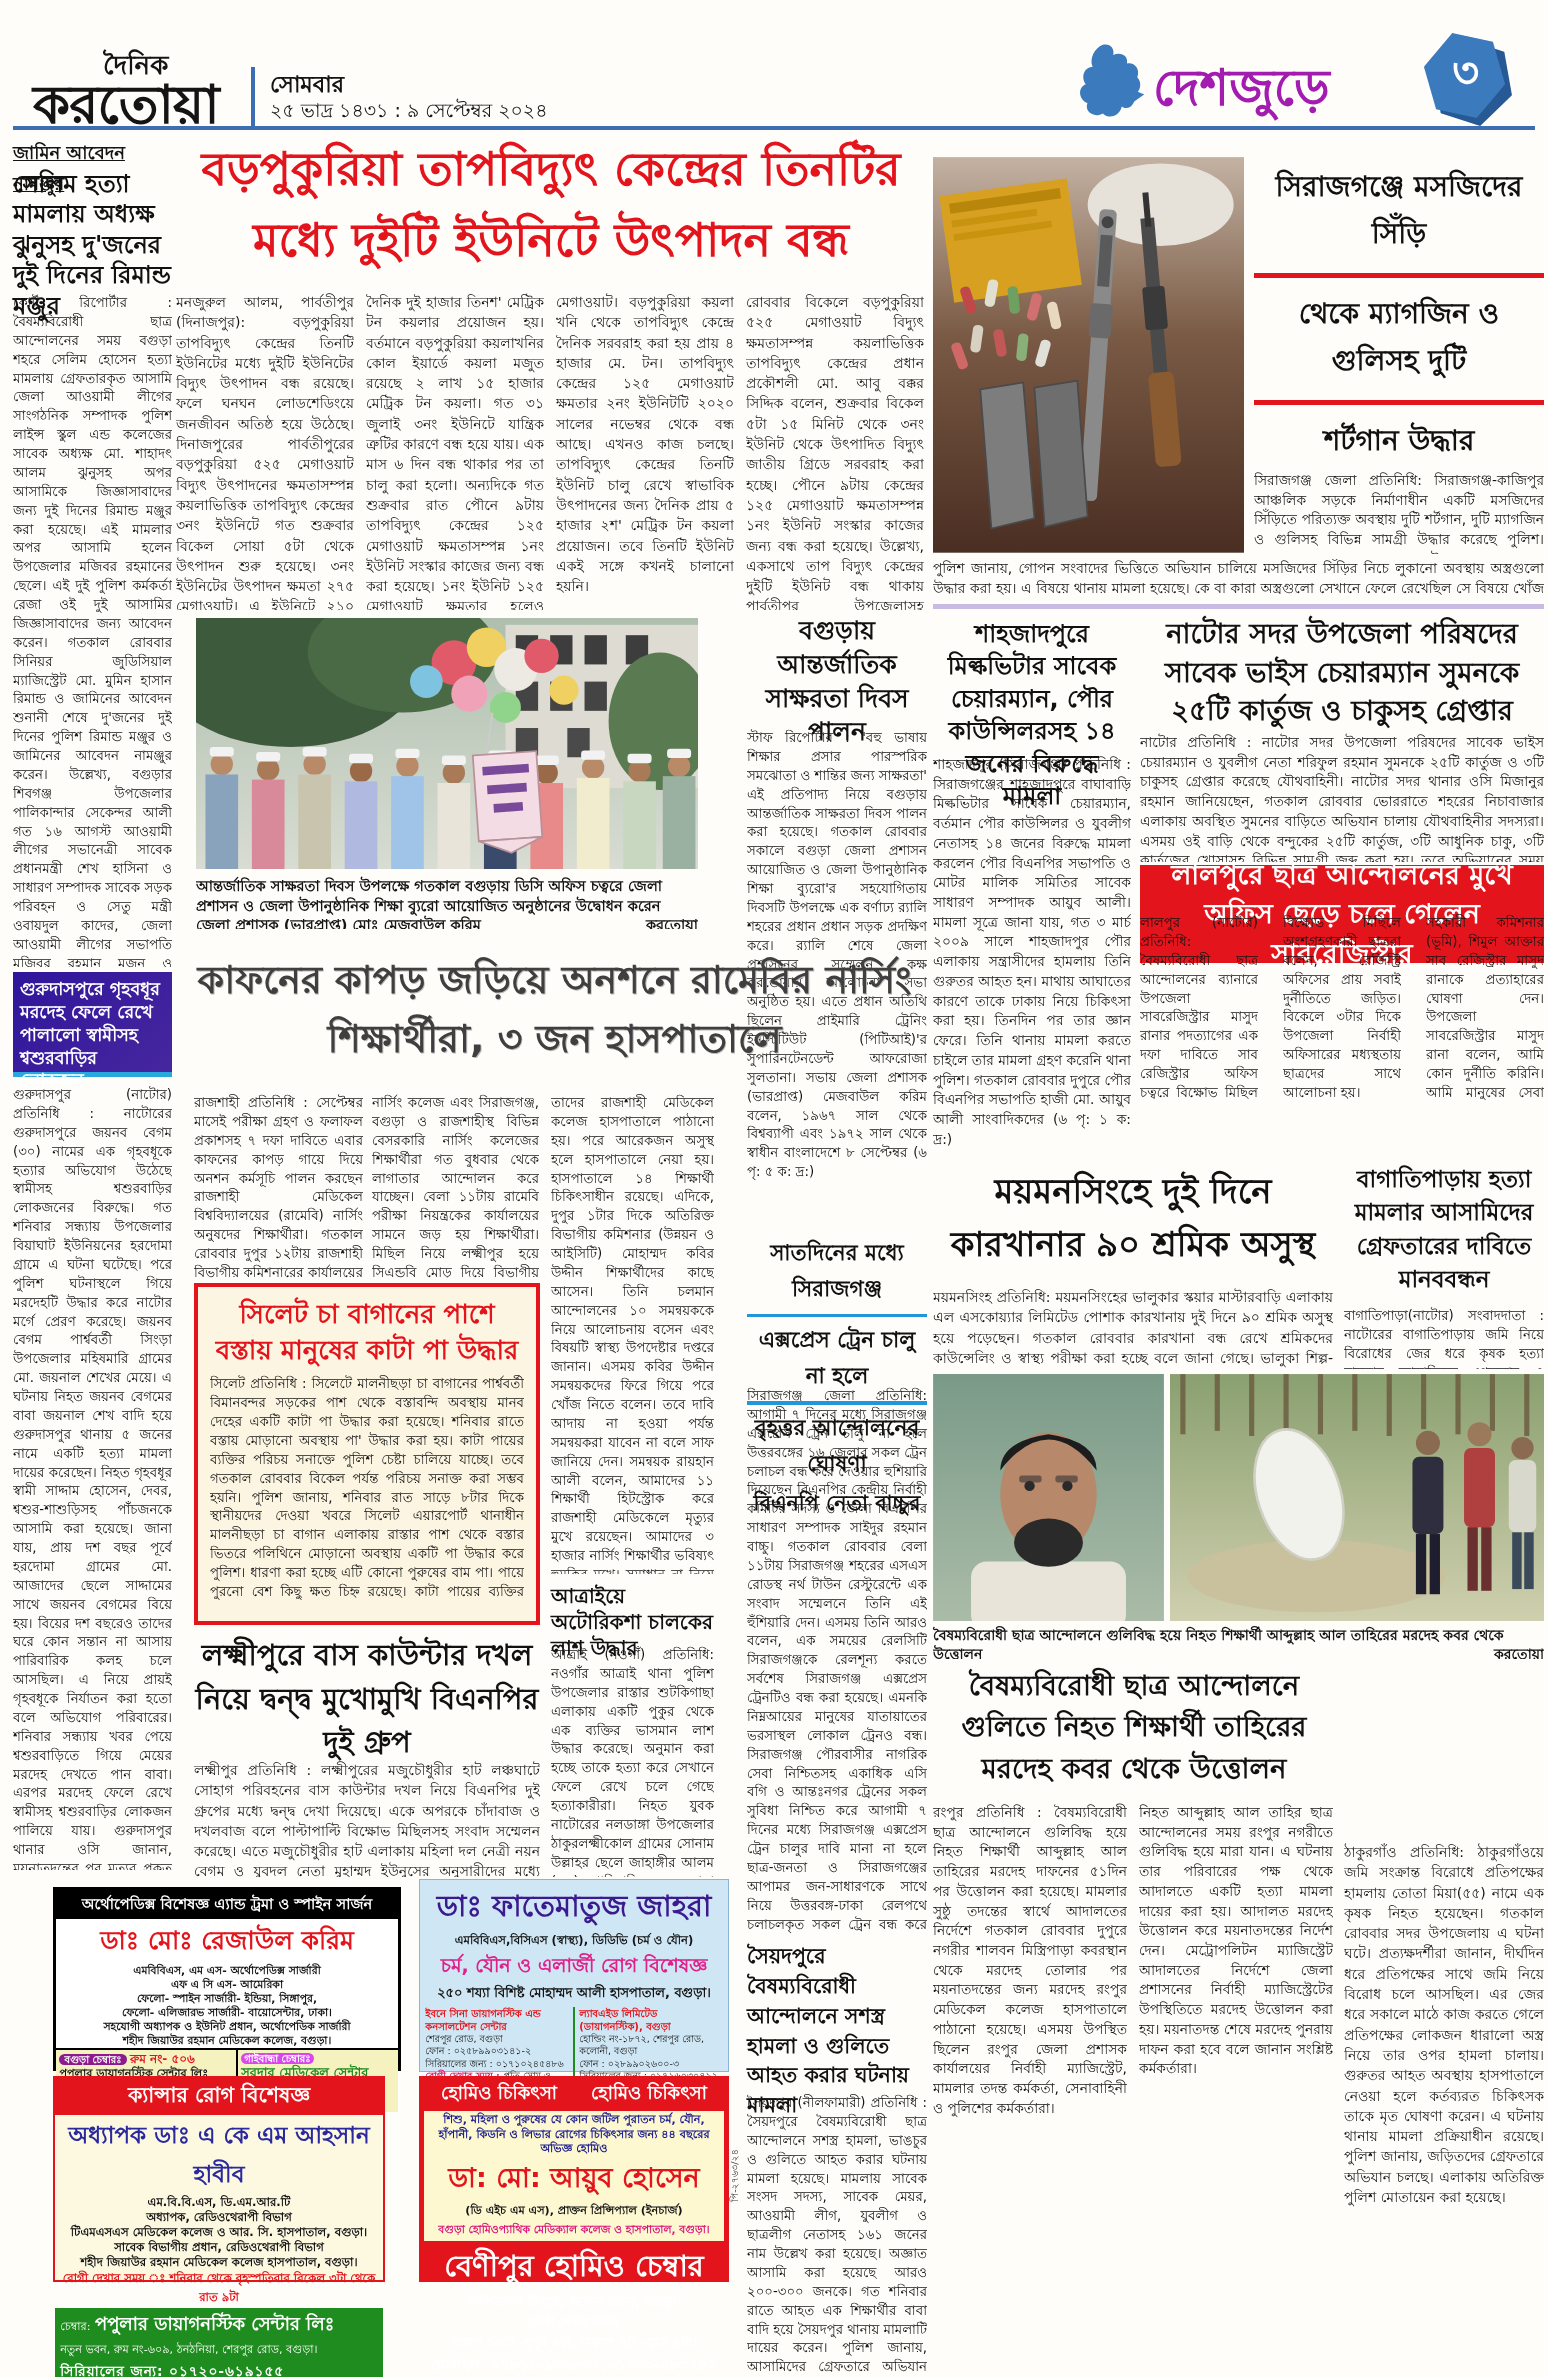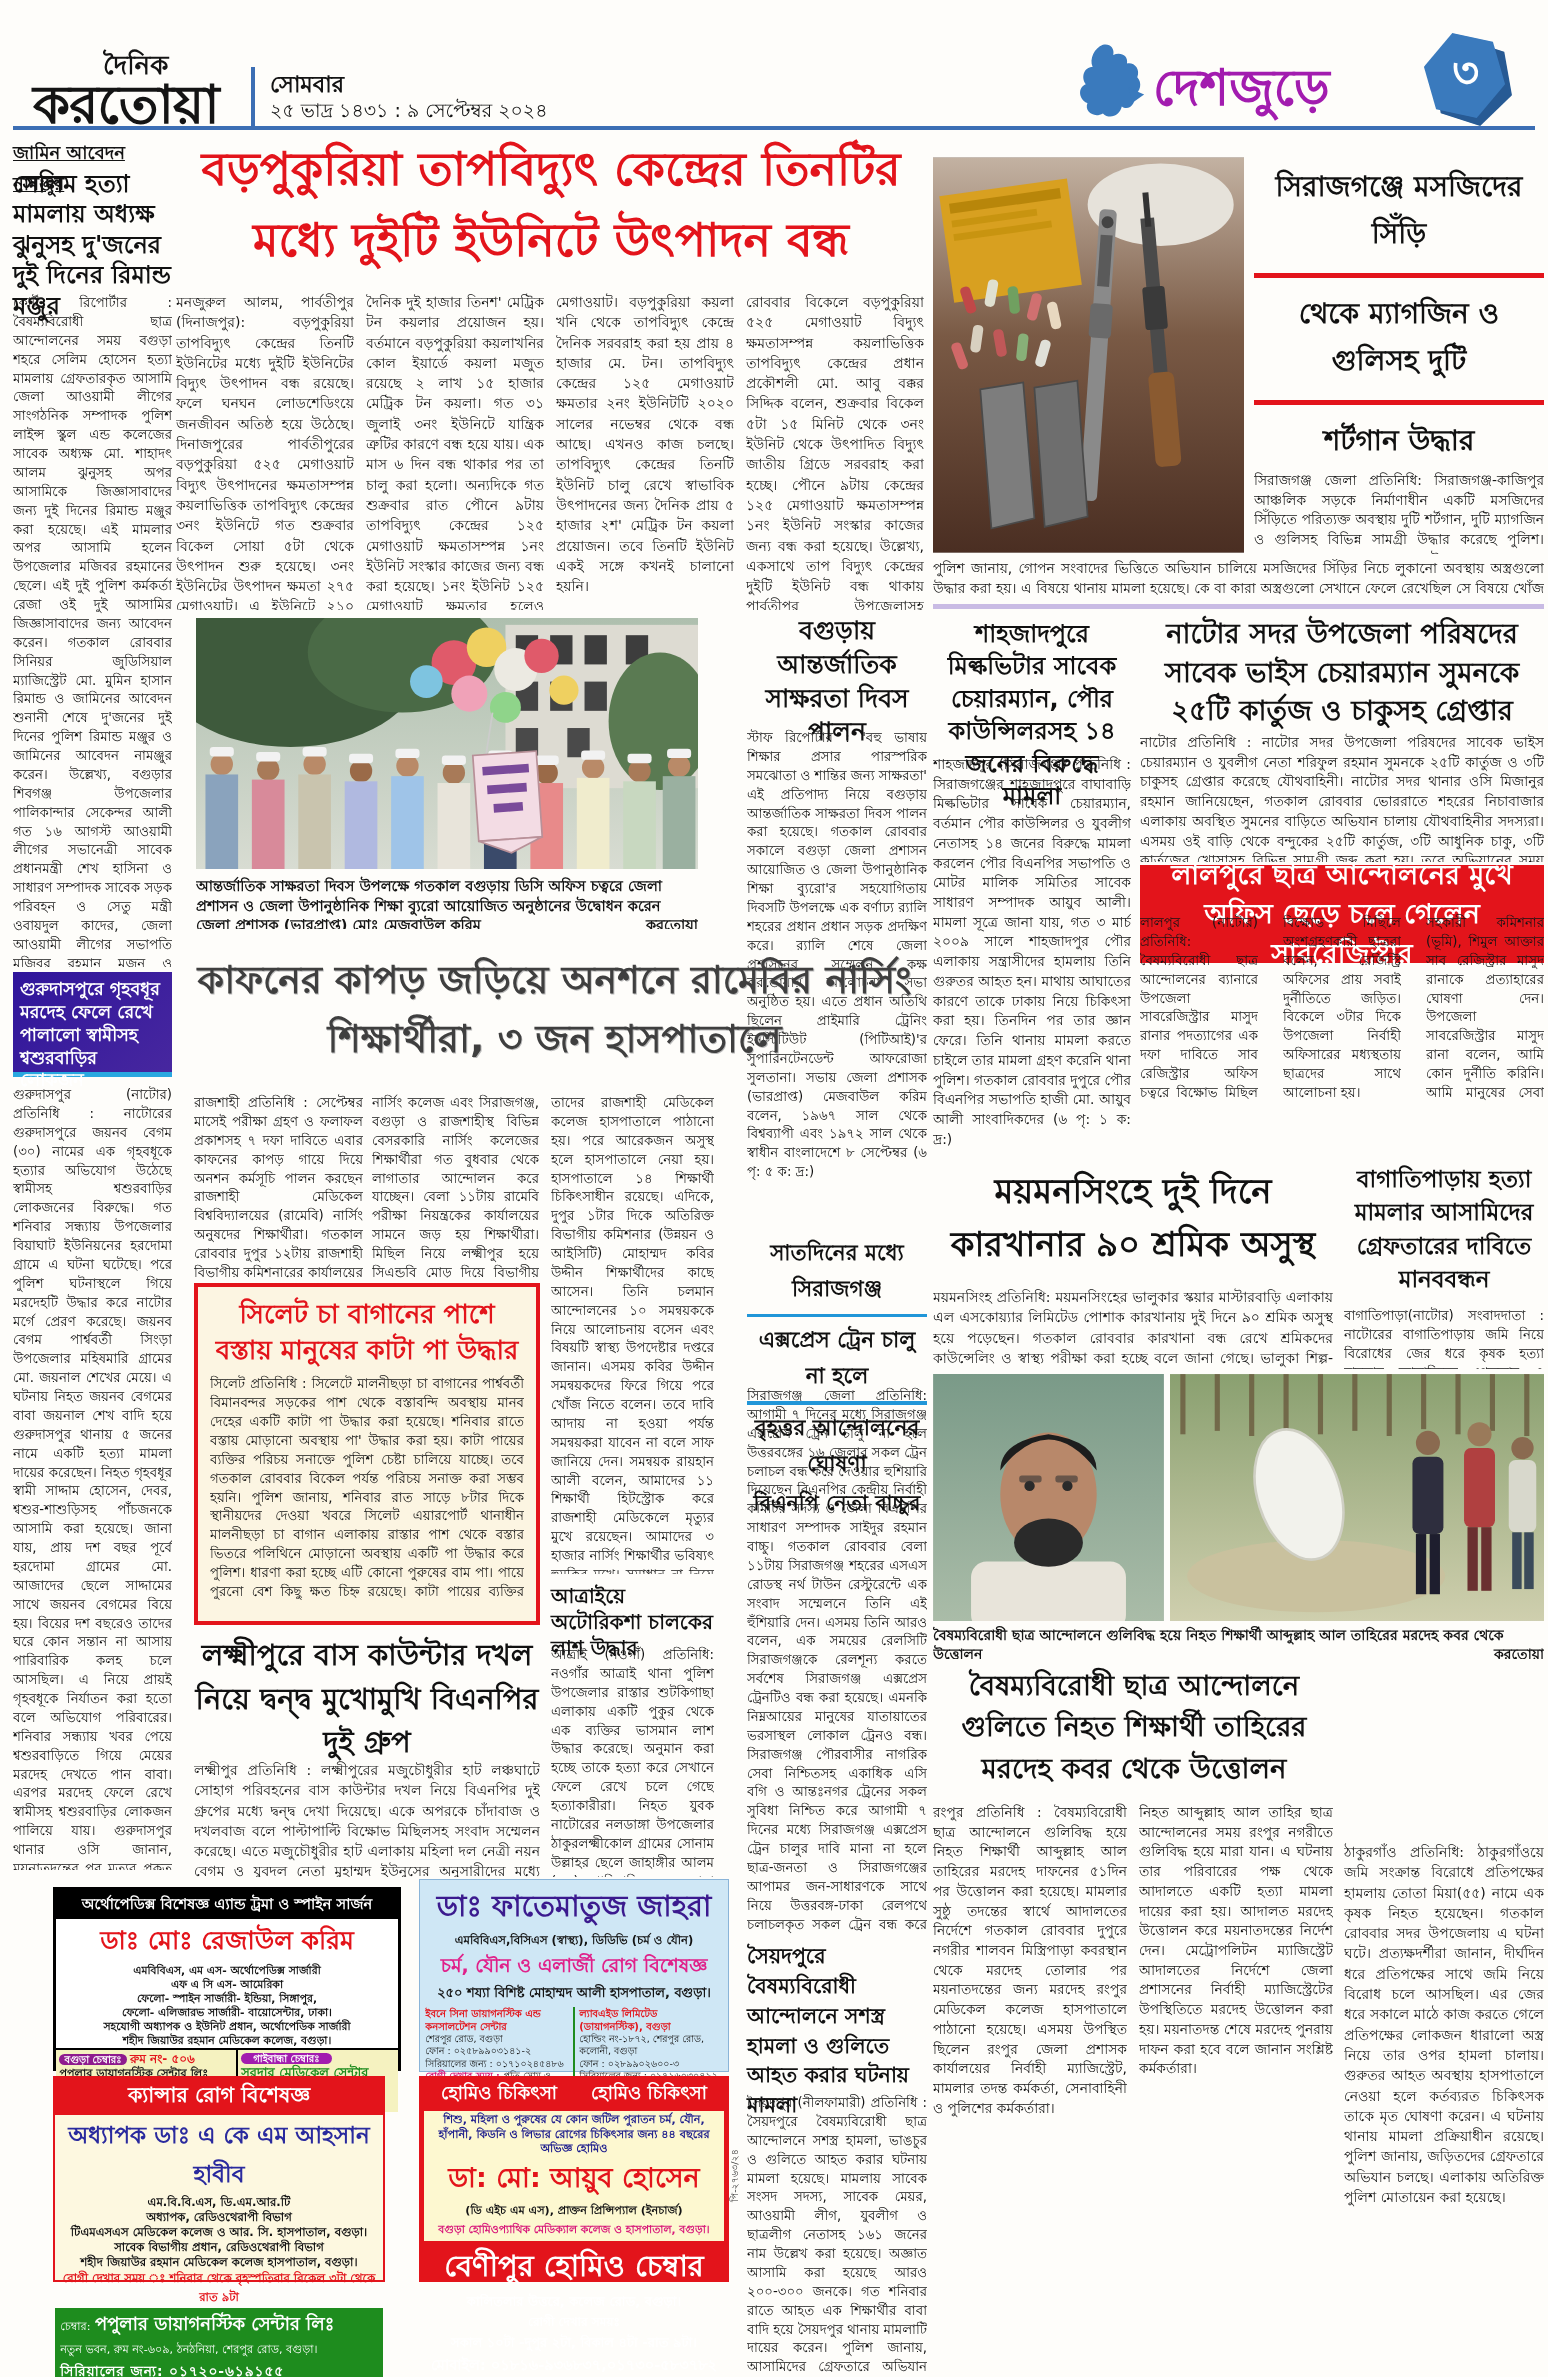--- a/index.html
+++ b/index.html
@@ -366,21 +366,21 @@
       <div style="width:53%;background:#f5f2c0;border-right:2.6px solid #000;padding:1.7px 3.4px;font-size:10px;line-height:1.25;overflow:hidden;">
         <span style="background:#8e1b8e;color:#fff;font-weight:bold;border-radius:6.9px;padding:0 5.2px;">বগুড়া চেম্বারঃ</span>
         <span class="b red" style="font-size:12px;">রুম নং- ৫০৬</span>
         <div class="b" style="font-size:11.2px;">পপুলার ডায়াগনস্টিক সেন্টার লিঃ</div>
         <div>ঠনঠনিয়া, শেরপুর রোড, বগুড়া।</div>
         <div class="b">মোবাইলঃ ০১৭৬৩- ১৫৪১৫৬</div>
         <span class="b" style="color:#d8187a;">রোগী দেখার সময়ঃ</span>
         <span>বিকাল ৩টা থেকে রাত ৮টা পর্যন্ত (সোমবার ও শুক্রবার বন্ধ)</span>
       </div>
       <div style="width:47%;background:#f5f2c0;padding:1.7px 3.4px;font-size:10px;line-height:1.3;overflow:hidden;">
-        <span style="background:#a21caf;color:#fff;font-weight:bold;border-radius:6.9px;padding:0 12px;">গাইবান্ধা চেম্বারঃ</span>
+        <span style="background:#d946ef;color:#fff;font-weight:bold;border-radius:6.9px;padding:0 3px;">গাইবান্ধা চেম্বারঃ</span>
         <div style="color:#1e8c1e;font-weight:bold;font-size:13px;text-decoration:underline;">সরদার মেডিকেল সেন্টার</div>
         <div>বোনারপাড়া, গাইবান্ধা। মোবাইলঃ ০১৭৬৩- ১৫৪১৫৬</div>
         <span class="b" style="color:#d8187a;">রোগী দেখার সময়ঃ</span>
         <span>প্রতি শুক্রবার সকাল ৯টা থেকে সন্ধ্যা ৭টা পর্যন্ত</span>
       </div>
     </div>
   </div>
 
   <div class="abs" style="left:53px;top:2076px;width:332px;height:206px;border:2.6px solid #e3141b;box-sizing:border-box;background:#fdf8e0;">
     <div class="ctr" style="background:#e3141b;color:#fff;font-weight:bold;font-size:20.6px;padding:1.7px 0;">ক্যান্সার রোগ বিশেষজ্ঞ</div>

